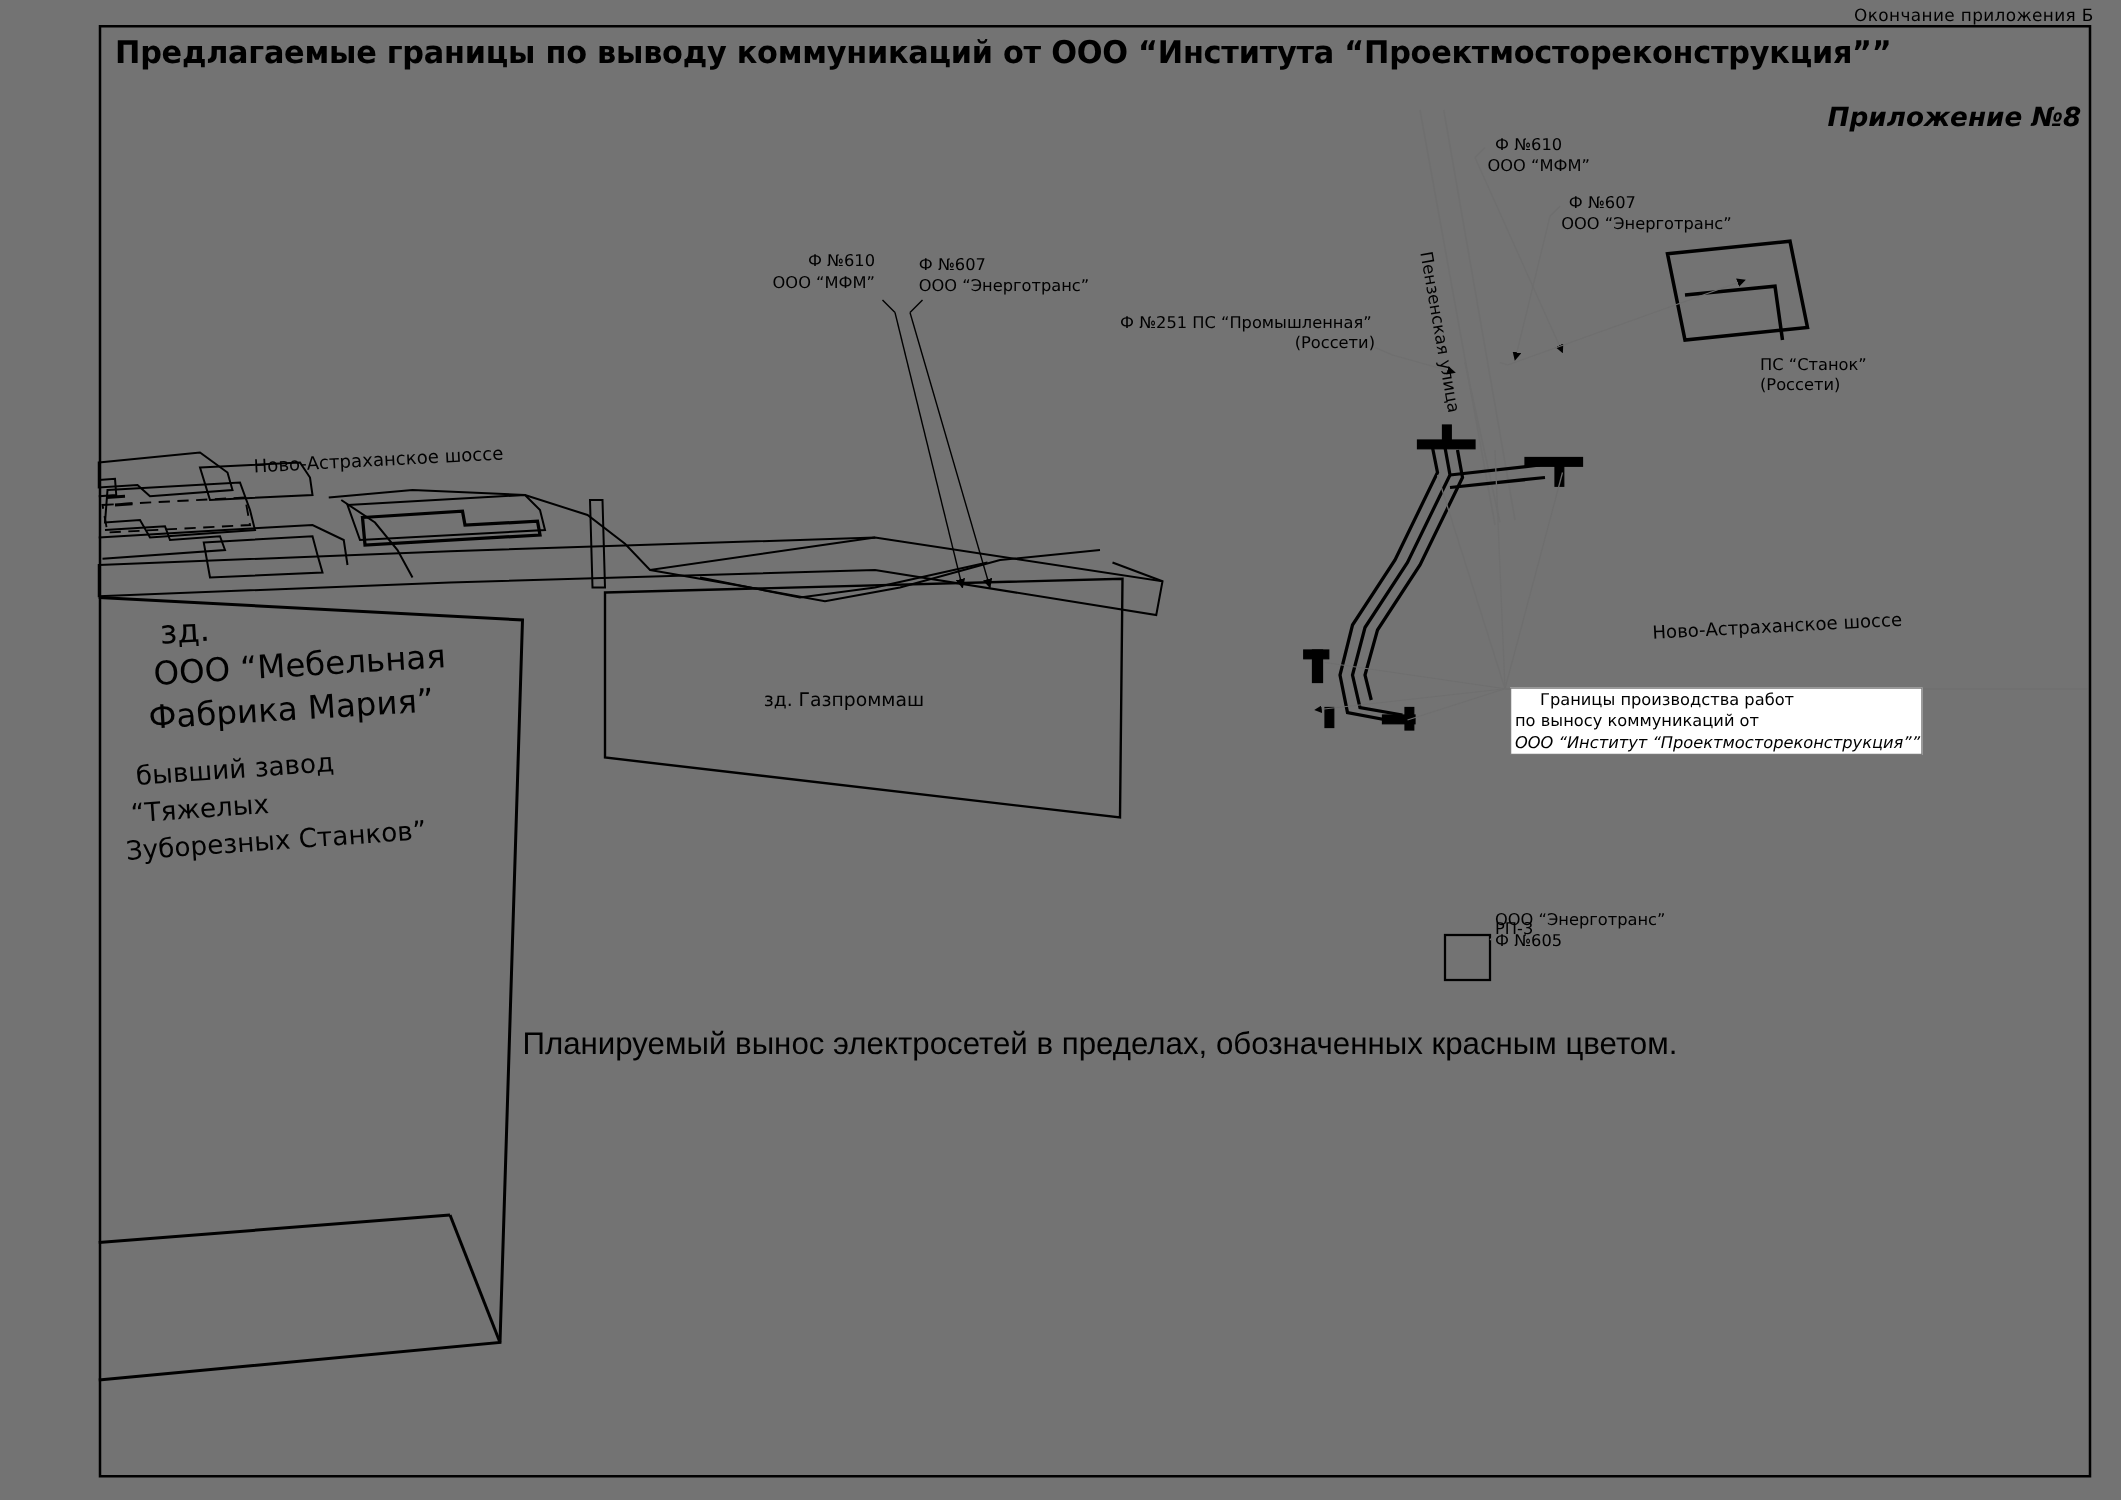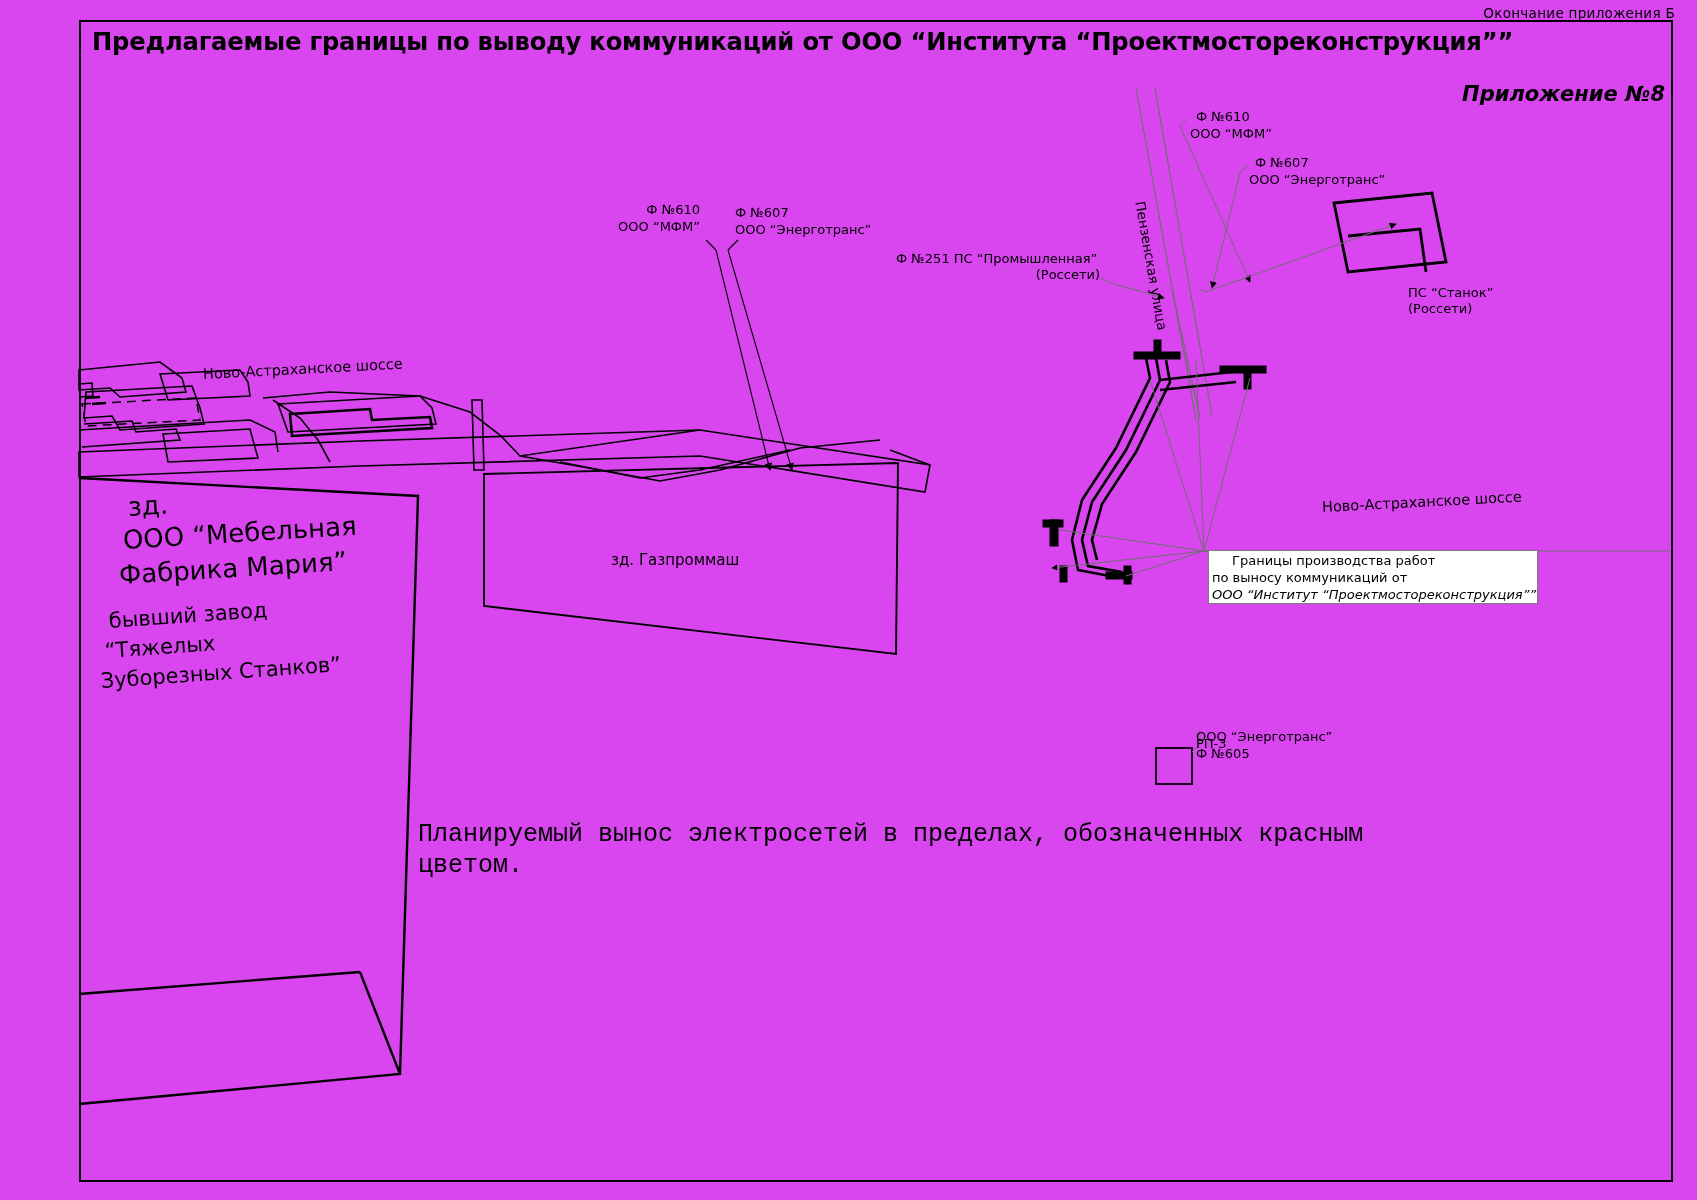--- a/index.html
+++ b/index.html
@@ -7,21 +7,21 @@
     padding: 0;
     background: #ffffff;
   }
   body {
     font-family: "DejaVu Sans", sans-serif;
   }
   #page {
     position: relative;
     width: 1697px;
     height: 1200px;
-    background: #d946ef;
+    background: #737373;
     overflow: hidden;
   }
   #drawing {
     position: absolute;
     left: 0;
     top: 0;
     width: 1697px;
     height: 1200px;
   }
   .hdr-note {
@@ -114,21 +114,21 @@
     font-family: "DejaVu Sans", sans-serif;
     font-size: 21px;
     color: #000;
     line-height: 1.14;
     white-space: nowrap;
   }
   .note-bottom {
     position: absolute;
     left: 418px;
     top: 820px;
-    font-family: Liberation Mono, monospace;
+    font-family: Liberation Sans, sans-serif;
     font-size: 25px;
     color: #000;
     line-height: 1.22;
     width: 1040px;
   }
   .legend-box {
     position: absolute;
     left: 1208px;
     top: 550px;
     width: 330px;

